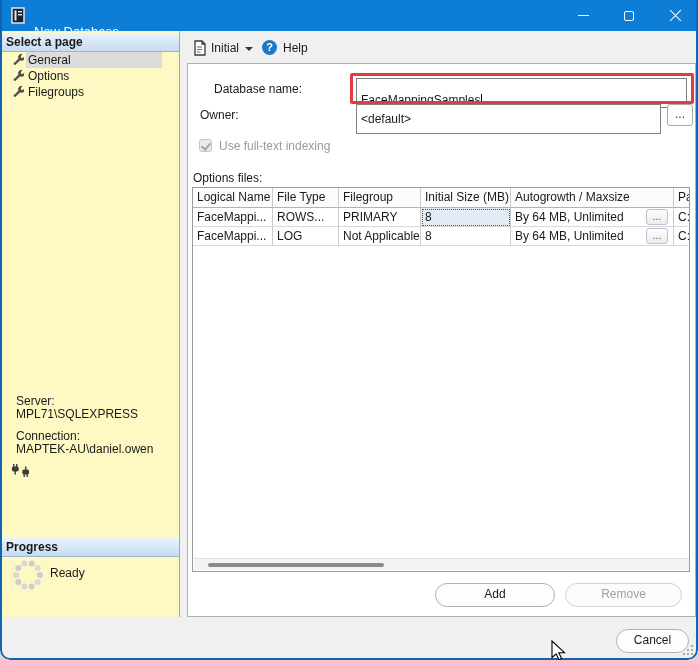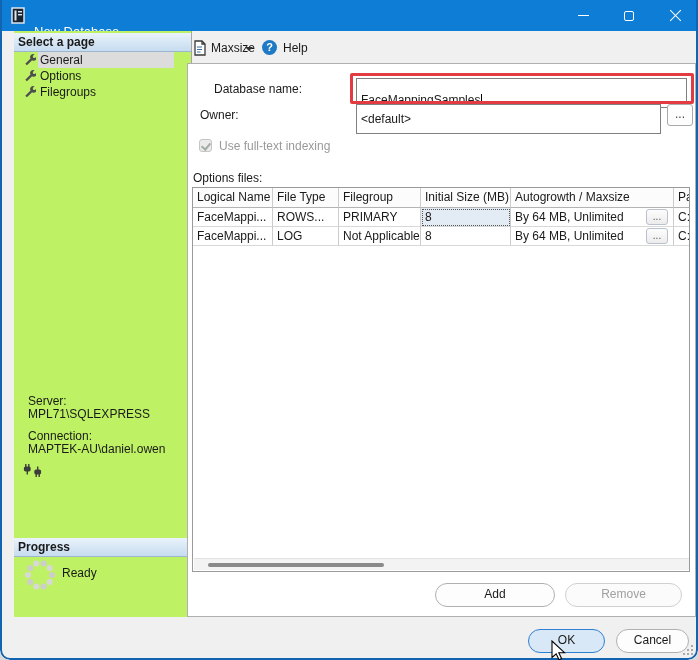--- a/index.html
+++ b/index.html
@@ -15,21 +15,21 @@
   .titlebar { position:absolute; left:0; top:0; width:698px; height:31px; background:#0d7dd6; }
   .title-text { position:absolute; left:34px; top:24px; color:#fff; font-size:13px; white-space:nowrap; }
   .win-btn { position:absolute; top:0; width:46px; height:31px; display:flex; align-items:center; justify-content:center; }
   .g-min { width:11px; height:1px; background:#fff; }
   .g-max { width:10px; height:10px; border:1px solid #fff; border-radius:2px; }
   .g-close { position:relative; width:13px; height:13px; }
   .g-close::before,.g-close::after { content:""; position:absolute; left:-1px; top:6px; width:15px; height:1px; background:#fff; }
   .g-close::before { transform:rotate(45deg); } .g-close::after { transform:rotate(-45deg); }
 
   
-  .sidebar { position:absolute; left:14px; top:31px; width:178px; height:587px; background:#bef264; border-right:1px solid #a6a6a6; }
+  .sidebar { position:absolute; left:2px; top:31px; width:178px; height:587px; background:#fef9c3; border-right:1px solid #a6a6a6; }
   .sec-head { position:absolute; left:0; width:177px; height:19px; padding:2px 0 0 4px; font-weight:bold;
               background:linear-gradient(#eaf3fb,#c6dcf0); border-bottom:1px solid #9cb6cc; }
   .page-item { position:absolute; left:0; width:177px; height:16px; }
   .page-item .wrench { position:absolute; left:9px; top:1px; }
   .page-item .lbl { position:absolute; left:26px; top:1px; }
   .sel-band { position:absolute; left:24px; top:0; width:136px; height:16px; background:#dcdcdc; }
   .side-text { position:absolute; left:14px; white-space:nowrap; }
   .link { color:#0645c8; text-decoration:underline; cursor:pointer; white-space:nowrap; }
 
   
@@ -161,21 +161,21 @@
     <span class="abs" style="left:48px;top:535px;">Ready</span>
   </div>
 
   <span class="abs" style="left:192px;top:40px;">
     <svg width="15" height="17" viewBox="0 0 15 17">
         <path d="M3 1h7l3 3v11H3z" fill="#fff" stroke="#3a3a3a" stroke-width="1.3"></path>
         <path d="M10 1v3h3" fill="none" stroke="#3a3a3a" stroke-width="1.3"></path>
         <path d="M5 7h5M5 9.5h5M5 12h3.5" stroke="#3a6ea5" stroke-width="1.2"></path>
       </svg>
   </span>
-  <span class="tb-label" style="left:211px;">Maxsize</span>
+  <span class="tb-label" style="left:211px;">Initial</span>
   <span class="dd-arrow" style="left:245px;"></span>
   <span class="help-circle" style="left:262px;">?</span>
   <span class="tb-label" style="left:283px;">Help</span>
 
   <div class="content"></div>
 
   <span class="form-label" style="left:214px;top:82px;text-align:right;">Database name:</span>
   <div class="tinput" style="left:356px;top:78px;width:331px;">
     <span>FaceMappingSamples</span><span class="caret"></span>
   </div>
@@ -217,21 +217,20 @@
     </div>
     <div class="hscroll">
       <div class="hthumb"></div>
     </div>
   </div>
 
   <div class="btn" style="left:435px;top:583px;width:120px;">Add</div>
   <div class="btn btn-disabled" style="left:565px;top:583px;width:117px;">Remove</div>
 
   <div class="bottom-band"></div>
-  <div class="btn btn-ok" style="left:528px;top:629px;width:77px;">OK</div>
   <div class="btn" style="left:616px;top:629px;width:73px;">Cancel</div>
 
   <div class="grip">
     <i style="right:0;bottom:0;"></i>
       <i style="right:4px;bottom:0;"></i>
       <i style="right:8px;bottom:0;"></i>
     <i style="right:0;bottom:4px;"></i>
       <i style="right:4px;bottom:4px;"></i>
     <i style="right:0;bottom:8px;"></i>
   </div>

